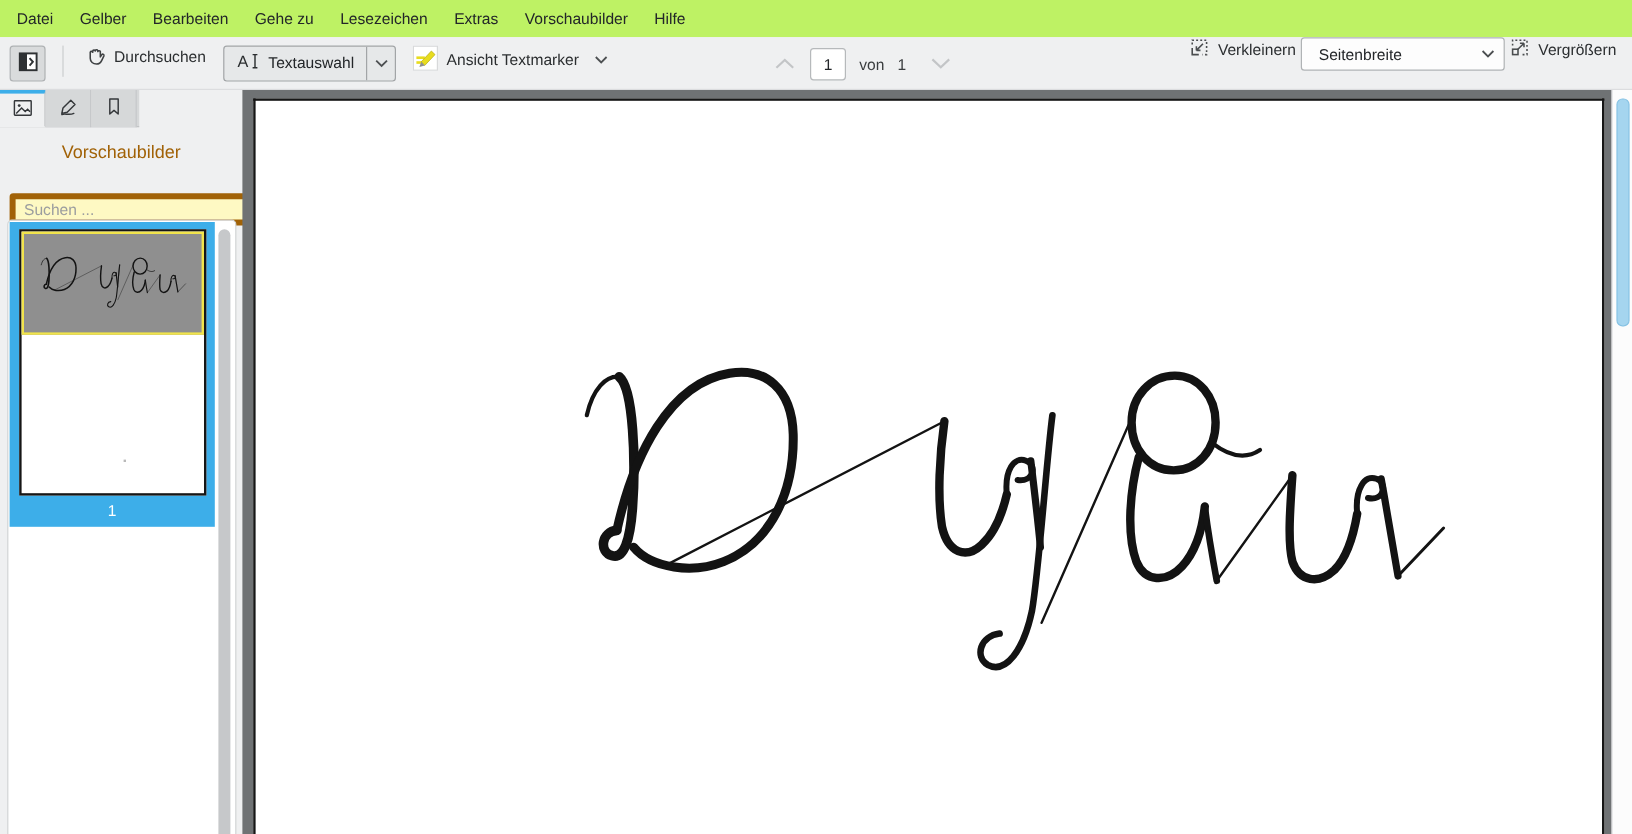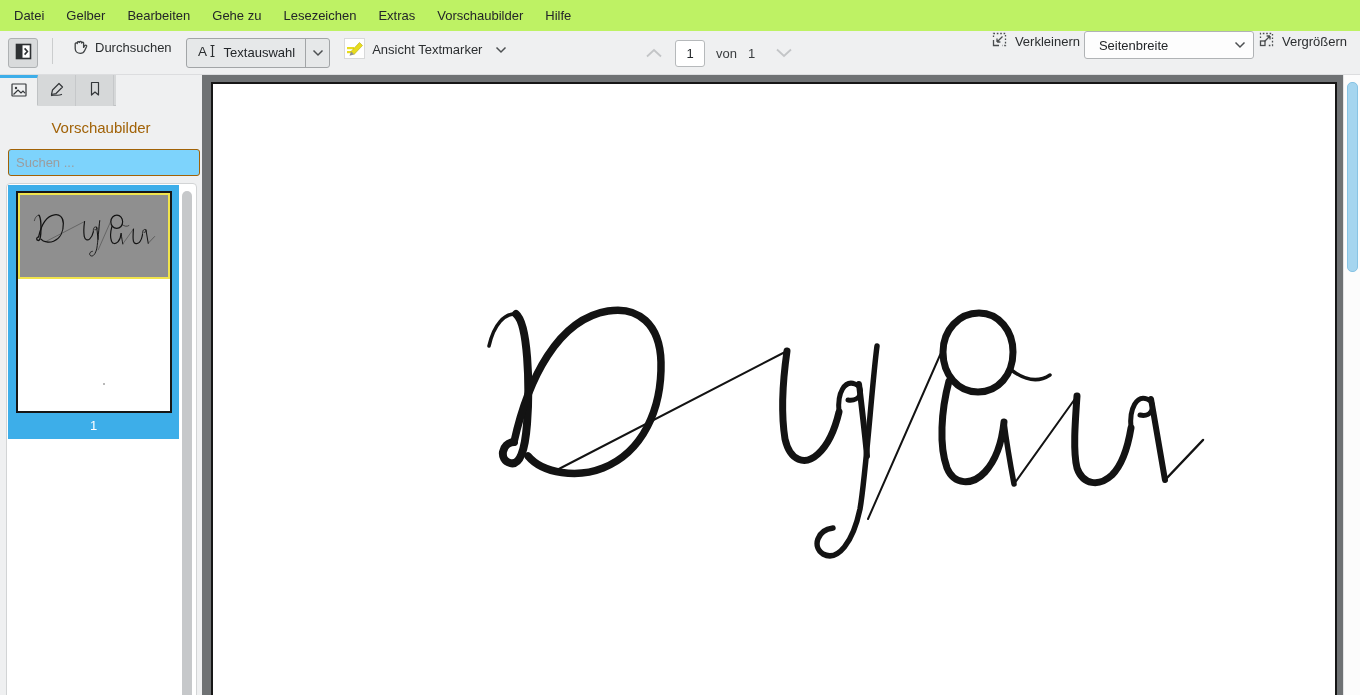--- a/index.html
+++ b/index.html
@@ -38,22 +38,22 @@
   .content { display:flex; height:620px; }
   
   .sidebar { width:202px; background:#eff0f1; position:relative; flex:none; }
   .tabstrip { display:flex; height:31px; width:116px; border-bottom:1px solid #c2c4c6; background:#d6d8d9; }
   .tab { width:38px; height:31px; display:flex; align-items:center; justify-content:center;
          border-right:1px solid #c6c8ca; background:#d6d8d9; }
   .tab.active { background:#eff0f1; border-top:3px solid #3daee9; border-right:1px solid #bfc2c4;
                 border-bottom:1px solid #eff0f1; margin-bottom:-1px; }
   .panel-title { text-align:center; font-size:15px; margin-top:13px; color:#a16207; }
   .search-row { display:flex; align-items:center; margin:13px 8px 0 8px; gap:7px; }
-  .search-input { flex:1; height:27px; border:1px solid #a16207; border-radius:3px; background:#7dd3fc;
-                  font:inherit; padding:0 7px; color:#232629; }
+  .search-input { flex:1; height:27px; border:5px solid #a16207; border-radius:3px; background:#fef9c3;
+                  font:inherit; padding:0 7px; color:#232629;margin-top:12px; }
   .search-input::placeholder { color:#9b9d9f; }
   .filter-btn { width:20px; height:20px; display:flex; align-items:center; justify-content:center; }
   .thumb-panel { position:absolute; left:6px; top:108px; width:191px; height:578px;
                  background:#fff; border:1px solid #d2d4d5; border-radius:4px; overflow:hidden; }
   .thumb-sel { position:absolute; left:1px; top:1px; width:171px; height:254px; background:#3daee9; }
   .thumb-page { position:absolute; left:8px; top:6px; width:156px; height:222px;
                 background:#fff; border:2px solid #161616; }
   .thumb-view-rect { position:absolute; left:0; top:0; width:152px; height:86px;
                      background:#8f8f8f; border:2px solid #f1e44c; display:flex; justify-content:center; }
   .thumb-page-label { position:absolute; left:0; bottom:0; width:100%; height:26px; line-height:26px;

